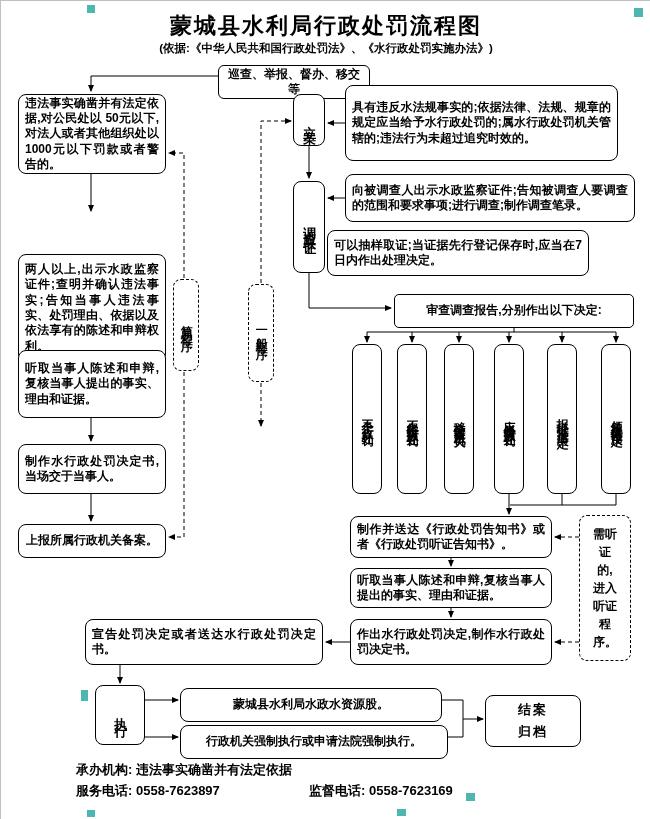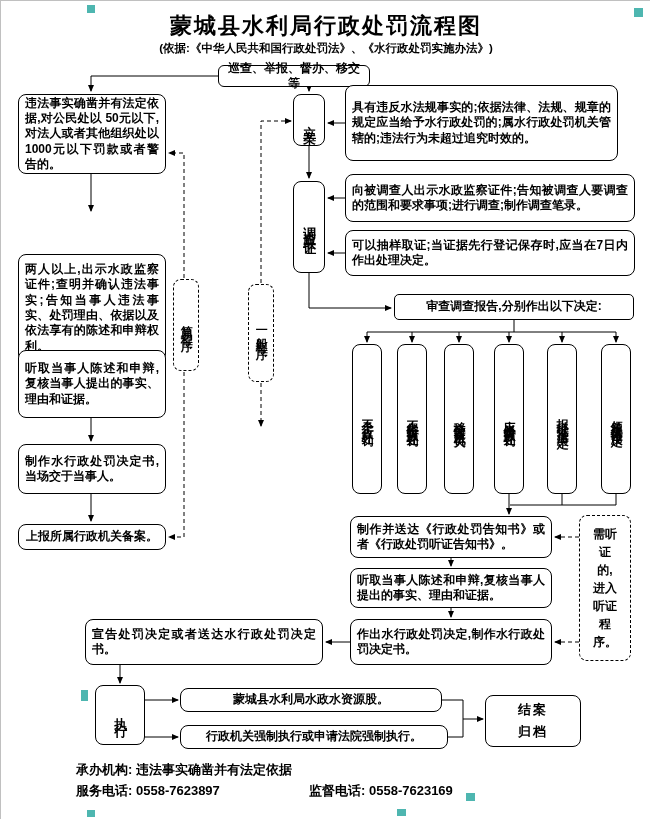--- a/index.html
+++ b/index.html
@@ -14,21 +14,21 @@
     text-align:center; font-size:22px; letter-spacing:2px;
   }
   .subtitle {
     position:absolute; left:0; top:40px; width:100%;
     text-align:center; font-size:11.5px;
   }
   .box {
     position:absolute; box-sizing:border-box;
     border:1px solid #000; border-radius:8px; background:#fff;
     display:flex; align-items:center; justify-content:center;
-    font-size:12px; line-height:1.28; padding:4px 6px;
+    font-size:12px; line-height:1.28; padding:16px 6px;
     text-align:center; z-index:2;
   }
   .box.para { text-align:justify; }
   .box.para .t { width:100%; text-align:justify; }
   .box.vbox {
     writing-mode:vertical-rl; text-orientation:upright;
     letter-spacing:5px; padding:2px 1px;
   }
   .box.dashed { border-style:dashed; }
   .box.hearing { line-height:1.5; padding:2px 12px; }
@@ -125,21 +125,21 @@
 
   <div class="box vbox" style="left:292px;top:93px;width:32px;height:52px;font-size:13px;">立案</div>
   <div class="box vbox" style="left:292px;top:180px;width:32px;height:92px;font-size:13px;">调查取证</div>
 
   <div class="box para" style="left:344px;top:84px;width:273px;height:76px;">
     <span class="t">具有违反水法规事实的;依据法律、法规、规章的规定应当给予水行政处罚的;属水行政处罚机关管辖的;违法行为未超过追究时效的。</span>
   </div>
   <div class="box para" style="left:344px;top:173px;width:290px;height:48px;">
     <span class="t">向被调查人出示水政监察证件;告知被调查人要调查的范围和要求事项;进行调查;制作调查笔录。</span>
   </div>
-  <div class="box para" style="left:344px;top:229px;width:290px;height:46px;">
+  <div class="box para" style="left:326px;top:229px;width:262px;height:46px;">
     <span class="t">可以抽样取证;当证据先行登记保存时,应当在7日内作出处理决定。</span>
   </div>
 
   <div class="box" style="left:393px;top:293px;width:240px;height:26px;border-radius:5px;">审查调查报告,分别作出以下决定:</div>
 
   <div class="box vbox" style="left:351px;top:343px;width:30px;height:150px;letter-spacing:3px;">不予行政处罚</div>
   <div class="box vbox" style="left:396px;top:343px;width:30px;height:150px;letter-spacing:2px;">不得给予行政处罚</div>
   <div class="box vbox" style="left:443px;top:343px;width:30px;height:150px;letter-spacing:2px;">移交公安司法机关</div>
   <div class="box vbox" style="left:493px;top:343px;width:30px;height:150px;letter-spacing:2px;">应当给予行政处罚</div>
   <div class="box vbox" style="left:546px;top:343px;width:30px;height:150px;letter-spacing:3px;">报经批准后决定</div>

